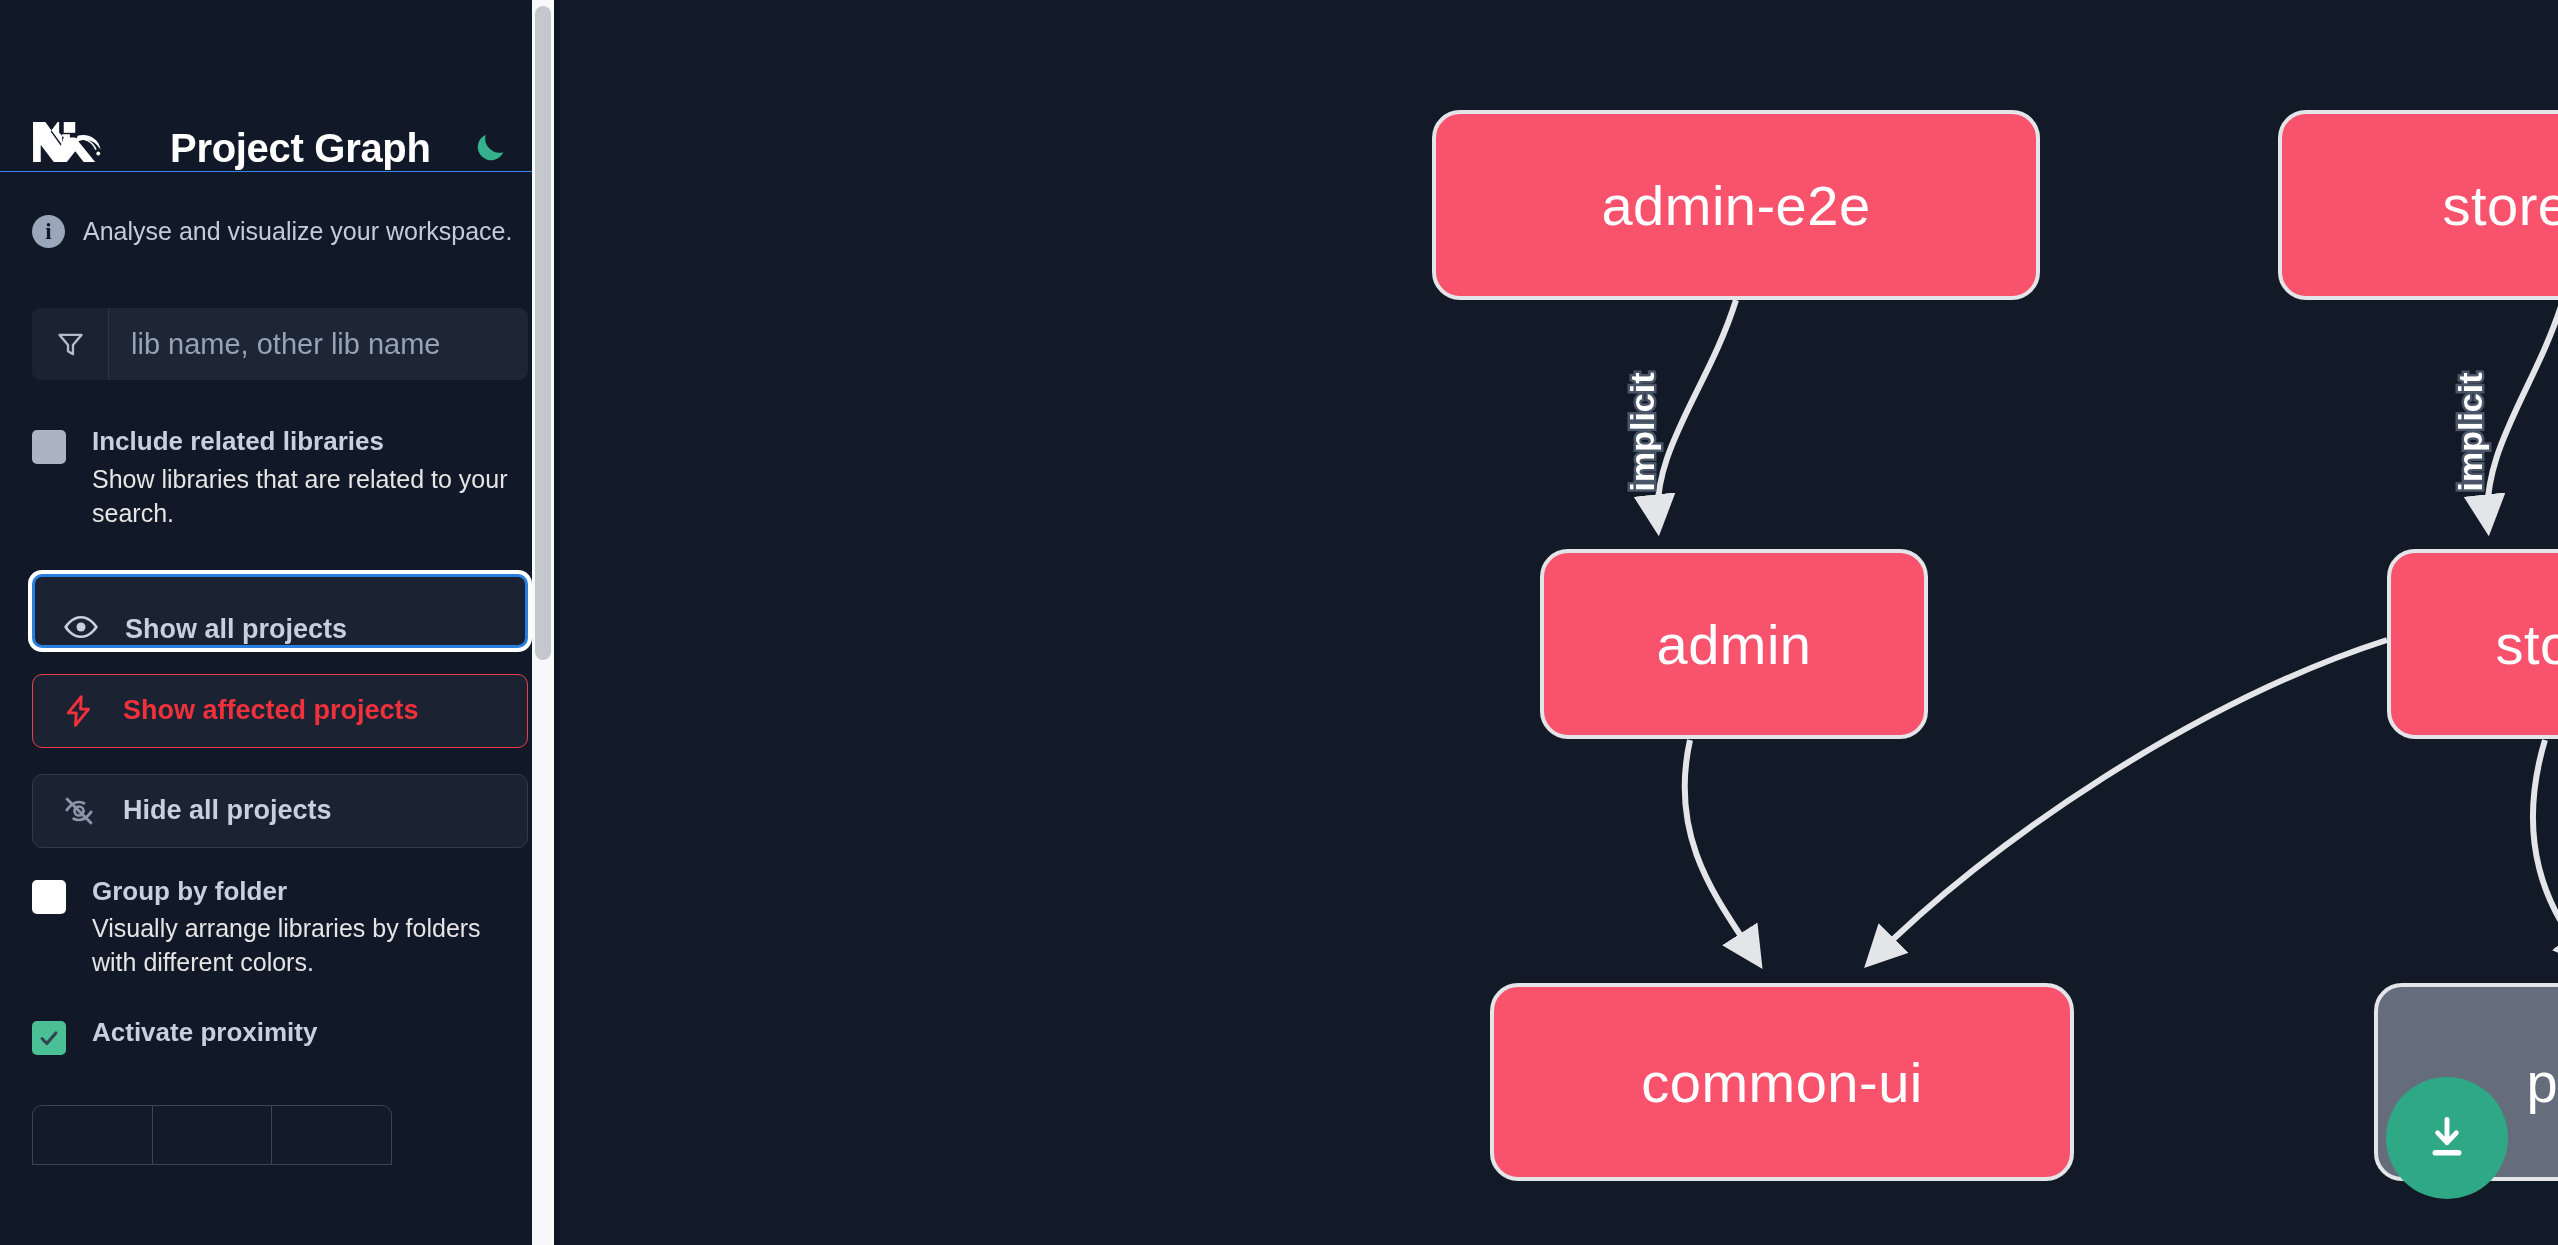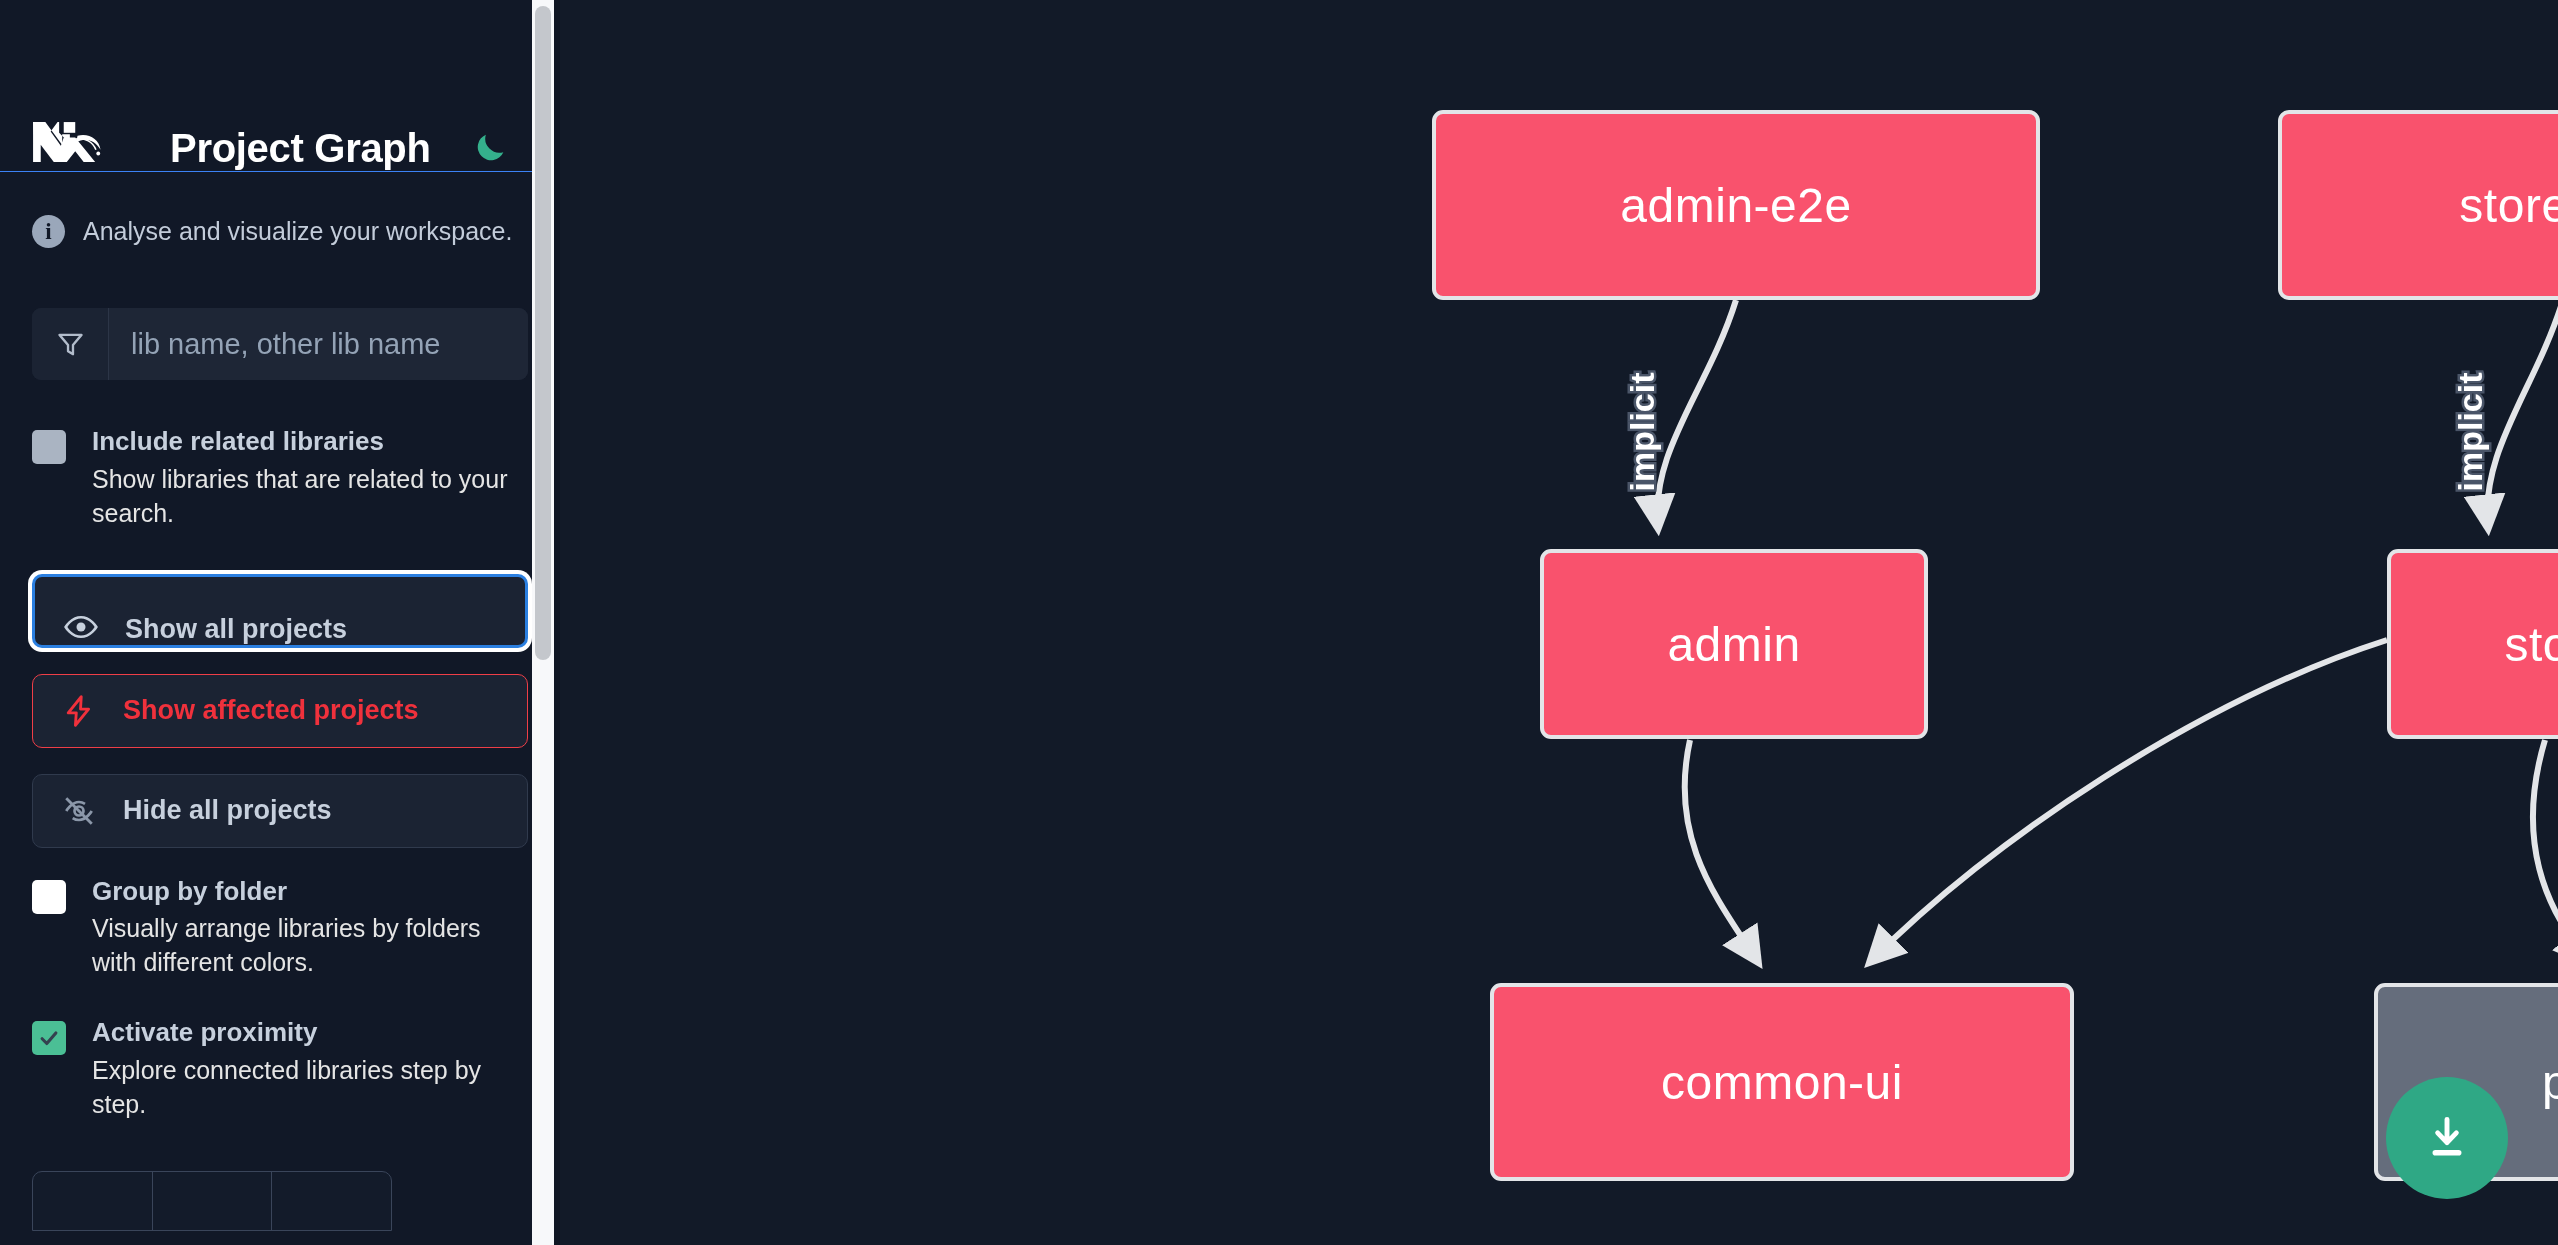--- a/index.html
+++ b/index.html
@@ -158,25 +158,25 @@
   
   #main {
     position: relative; flex: 1; height: 1245px;
     background: #121a28;
     overflow: hidden;
   }
   #graph-svg { position: absolute; top: 0; left: 0; width: 1998px; height: 1245px; }
 
   .node {
     position: absolute;
-    border-radius: 11px;
+    border-radius: 28px;
     border: 4px solid #e3e5e8;
     display: flex; align-items: center; justify-content: center;
     color: #ffffff;
-    font-size: 48px;
+    font-size: 56px;
     letter-spacing: 0.5px;
     cursor: pointer;
     box-sizing: border-box;
   }
   .node.app { background: #f9526d; }
   .node.lib { background: #656d7c; }
 
   .dl-fab {
     position: absolute;
     right: 50px; bottom: 46px;
@@ -278,21 +278,20 @@
         </div>
 
         <div class="check-row" style="margin-top:38px">
           <span class="chk green">
             <svg class="tick" viewBox="0 0 24 24" aria-hidden="true">
               <path fill="none" stroke="#34414f" stroke-width="3.4" stroke-linecap="round" stroke-linejoin="round" d="M4.5 12.8 9.6 18 19.5 6.5"></path>
             </svg>
           </span>
           <span class="check-text">
             <span class="check-title">Activate proximity</span>
-            <div class="check-desc">Explore connected libraries step by step.</div>
           </span>
         </div>
 
         <div class="seg-peek">
           <div></div>
           <div></div>
           <div></div>
         </div>
 
       </div>

